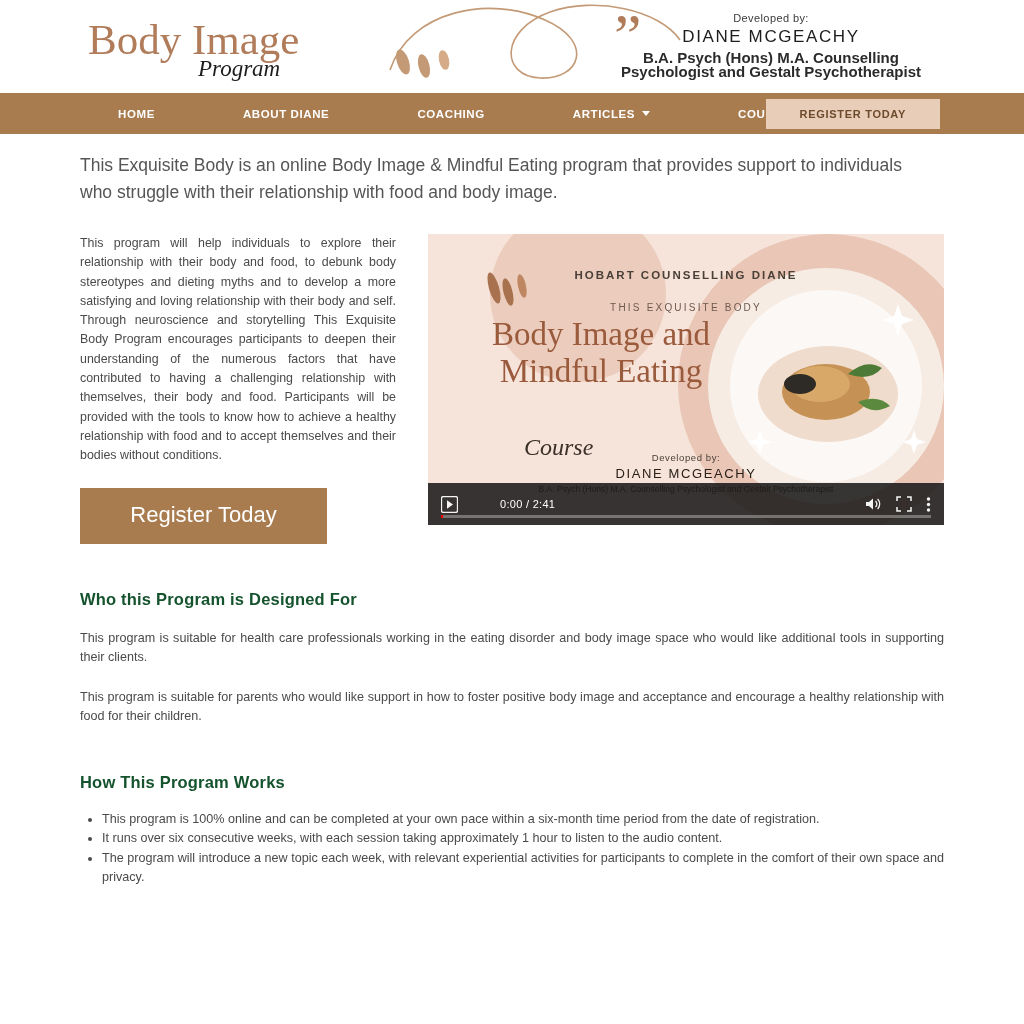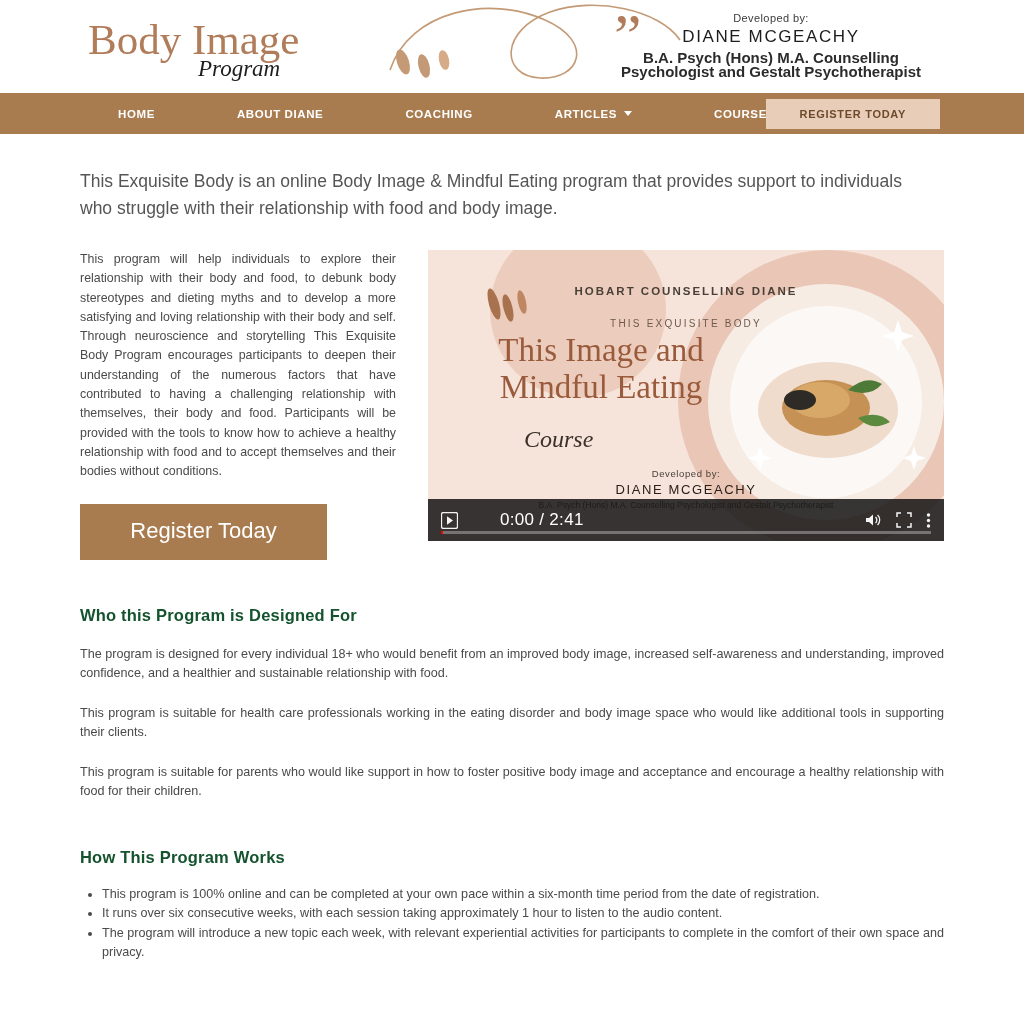--- a/index.html
+++ b/index.html
@@ -81,21 +81,21 @@
     height: 41px;
     background: #a97c50;
     display: flex;
     align-items: center;
     position: relative;
   }
   .nav-items {
     display: flex;
     align-items: center;
     margin-left: 80px;
-    gap: 6px;
+    gap: 12px;
   }
   .nav-item {
     color: #ffffff;
     font-size: 11.5px;
     font-weight: bold;
     letter-spacing: .6px;
     padding: 0 38px;
     white-space: nowrap;
     display: flex;
     align-items: center;
@@ -128,21 +128,21 @@
     color: #b07c4f;
     font-size: 30px;
     font-weight: bold;
     margin: 46px 0 0 0;
     letter-spacing: -0.2px;
   }
   .intro {
     color: #555555;
     font-size: 17.5px;
     line-height: 27px;
-    margin: 34px 0 0 0;
+    margin: 18px 0 0 0;
     max-width: 830px;
   }
 
   .cols {
     display: flex;
     margin-top: 28px;
     gap: 16px;
   }
   .col-left { width: 333px; }
   .body-copy {
@@ -197,21 +197,21 @@
     top: 82px; left: 48px;
     font-family: "Liberation Serif", serif;
     font-size: 33px;
     color: #9a5a3c;
     line-height: 37px;
     text-align: center;
     width: 250px;
   }
   .v-script {
     position: absolute;
-    top: 176px; left: 96px;
+    top: 200px; left: 96px;
     font-family: "Liberation Serif", serif;
     font-style: italic;
     font-size: 24px;
     color: #3a3028;
   }
   .v-dev {
     position: absolute;
     top: 218px; left: 50%;
     transform: translateX(-50%);
     width: 300px;
@@ -225,21 +225,21 @@
     position: absolute;
     left: 0; right: 0; bottom: 0;
     height: 42px;
     background: rgba(22,22,22,0.86);
     display: flex;
     align-items: center;
     padding: 0 13px;
     color: #fff;
     gap: 14px;
   }
-  .vc-time { font-size: 17px; letter-spacing: .3px; padding-left: 28px; }
+  .vc-time { font-size: 11px; letter-spacing: .3px; padding-left: 28px; }
   .vc-spacer { flex: 1; }
   .vc-icon { cursor: pointer; opacity: .95; }
   .progress-bar {
     position: absolute;
     left: 13px; right: 13px; bottom: 7px;
     height: 3px;
     background: rgba(255,255,255,0.32);
   }
   .progress-fill { height: 100%; width: 2px; background: #ff0000; }
   .video-caption {
@@ -354,21 +354,21 @@
             <ellipse cx="372" cy="150" rx="16" ry="10" fill="#2e2a26"></ellipse>
             <path d="M420,140 q18,-16 34,-6 q-12,14 -34,6z" fill="#4e7a37"></path>
             <path d="M430,168 q20,-8 32,4 q-18,10 -32,-4z" fill="#5b8a3f"></path>
 
             <path d="M470,70 l4,12 l12,4 l-12,4 l-4,12 l-4,-12 l-12,-4 l12,-4z" fill="#ffffff"></path>
             <path d="M332,196 l3,9 l9,3 l-9,3 l-3,9 l-3,-9 l-9,-3 l9,-3z" fill="#ffffff"></path>
             <path d="M486,196 l3,9 l9,3 l-9,3 l-3,9 l-3,-9 l-9,-3 l9,-3z" fill="#ffffff"></path>
           </svg>
           <div class="v-label">HOBART COUNSELLING DIANE</div>
           <div class="v-sub">THIS EXQUISITE BODY</div>
-          <div class="v-title">This Image and Mindful Eating</div>
+          <div class="v-title">Body Image and Mindful Eating</div>
           <div class="v-script">Course</div>
           <div class="v-dev">
             <div class="v-dev-1">Developed by:</div>
             <div class="v-dev-2">DIANE MCGEACHY</div>
             <div class="v-dev-3">B.A. Psych (Hons) M.A. Counselling Psychologist and Gestalt Psychotherapist</div>
           </div>
 
           <div class="video-controls">
             <svg class="vc-icon" width="17" height="17" viewBox="0 0 17 17">
               <rect x="0.5" y="0.5" width="16" height="16" rx="2" fill="none" stroke="#ffffff" stroke-width="1.3"></rect>
@@ -391,21 +391,20 @@
             </svg>
           </div>
           <div class="progress-bar">
             <div class="progress-fill"></div>
           </div>
         </div>
       </div>
     </div>
 
     <h2 class="section">Who this Program is Designed For</h2>
-    <p class="para">The program is designed for every individual 18+ who would benefit from an improved body image, increased self-awareness and understanding, improved confidence, and a healthier and sustainable relationship with food.</p>
     <p class="para">This program is suitable for health care professionals working in the eating disorder and body image space who would like additional tools in supporting their clients.</p>
     <p class="para">This program is suitable for parents who would like support in how to foster positive body image and acceptance and encourage a healthy relationship with food for their children.</p>
 
     <h2 class="section">How This Program Works</h2>
     <ul class="bullets">
       <li>This program is 100% online and can be completed at your own pace within a six-month time period from the date of registration.</li>
       <li>It runs over six consecutive weeks, with each session taking approximately 1 hour to listen to the audio content.</li>
       <li>The program will introduce a new topic each week, with relevant experiential activities for participants to complete in the comfort of their own space and privacy.</li>
     </ul>
 

